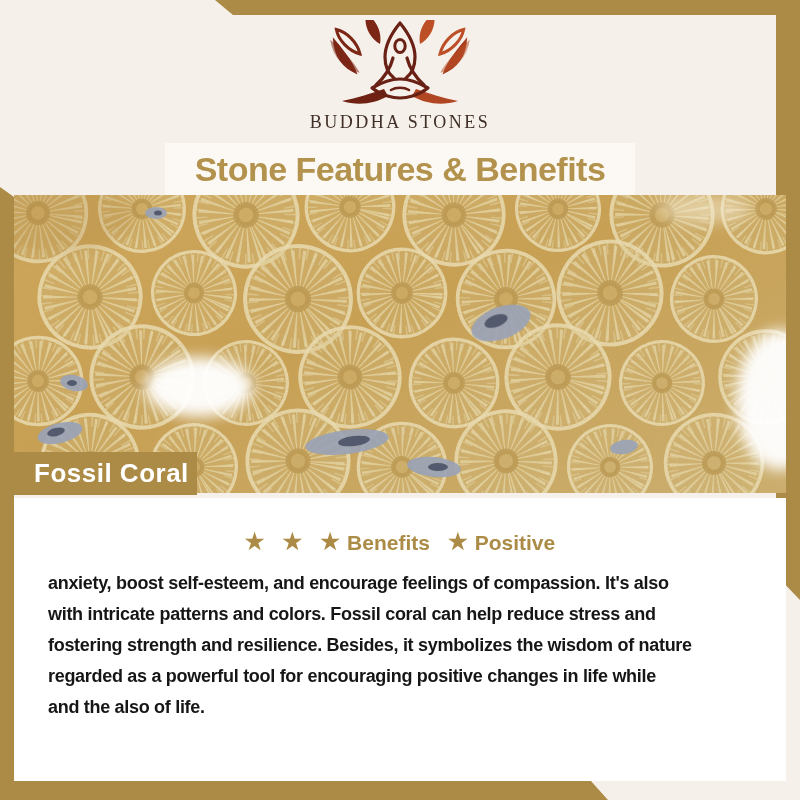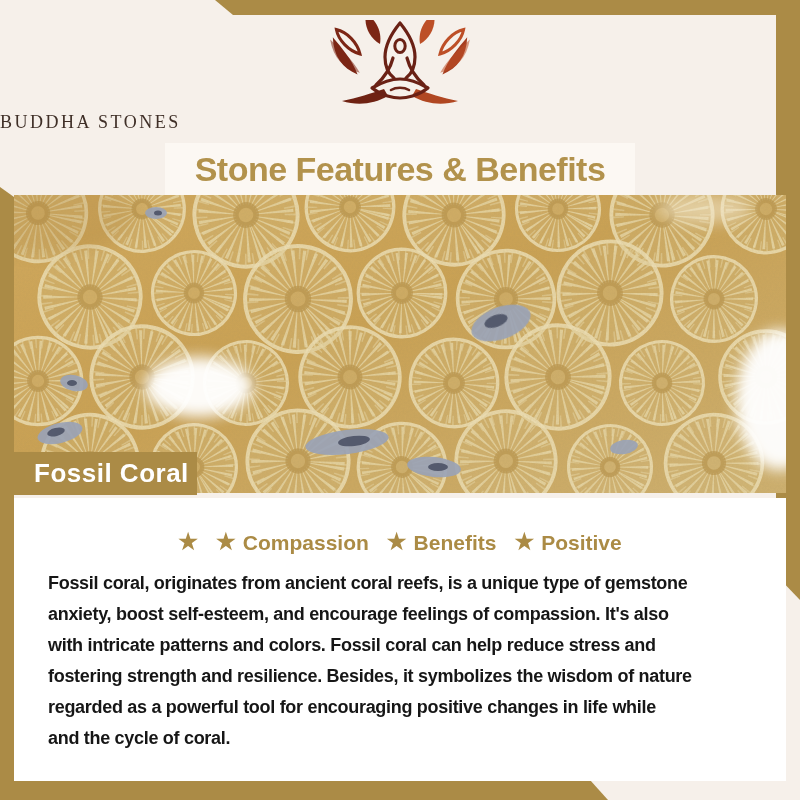--- a/index.html
+++ b/index.html
@@ -14,21 +14,21 @@
     clip-path:polygon(0 0,100% 0,100% 100%,18px 100%);}
   .bar-right{left:776px;top:0;width:24px;height:600px;
     clip-path:polygon(0 0,100% 0,100% 100%,0 calc(100% - 25px));}
   .bar-left{left:0;top:187px;width:14px;height:613px;
     clip-path:polygon(0 0,100% 10px,100% 100%,0 100%);}
   .bar-bottom{left:0;top:780px;width:608px;height:20px;
     clip-path:polygon(0 0,590px 0,100% 100%,0 100%);}
   
   .logo{position:absolute;left:310px;top:20px;width:180px;height:94px;}
   .brand-name{
-    position:absolute;left:0;top:112px;width:800px;
+    position:absolute;left:0;top:112px;width:800px;text-align:center;
     font-family:"Liberation Serif", serif;font-size:18px;letter-spacing:2.5px;
     color:#3f2f27;
   }
   
   .heading-box{
     position:absolute;left:165px;top:143px;width:470px;height:53px;
     background:#fcf8f3;display:flex;align-items:center;justify-content:center;
   }
   .heading-box h1{
     margin:12px;font-size:34px;font-weight:bold;color:#b2924c;letter-spacing:-0.5px;
@@ -195,36 +195,34 @@
   </div>
 
   <div class="content-box">
 
     <div class="benefits-row">
       <span class="benefit">
         <span class="star">★</span>
       </span>
       <span class="benefit">
         <span class="star">★</span>
-        <span>Compassion</span>
       </span>
       <span class="benefit">
         <span class="star">★</span>
         <span>Benefits</span>
       </span>
       <span class="benefit">
         <span class="star">★</span>
         <span>Positive</span>
       </span>
     </div>
 
     <div class="description">
-      <div class="desc-line">Fossil coral, originates from ancient coral reefs, is a unique type of gemstone</div>
       <div class="desc-line">anxiety, boost self-esteem, and encourage feelings of compassion. It's also</div>
       <div class="desc-line">with intricate patterns and colors. Fossil coral can help reduce stress and</div>
       <div class="desc-line">fostering strength and resilience. Besides, it symbolizes the wisdom of nature</div>
       <div class="desc-line">regarded as a powerful tool for encouraging positive changes in life while</div>
-      <div class="desc-line">and the cycle of coral.</div>
+      <div class="desc-line">and the also of life.</div>
     </div>
 
   </div>
 
 </div>
 
 </body></html>

